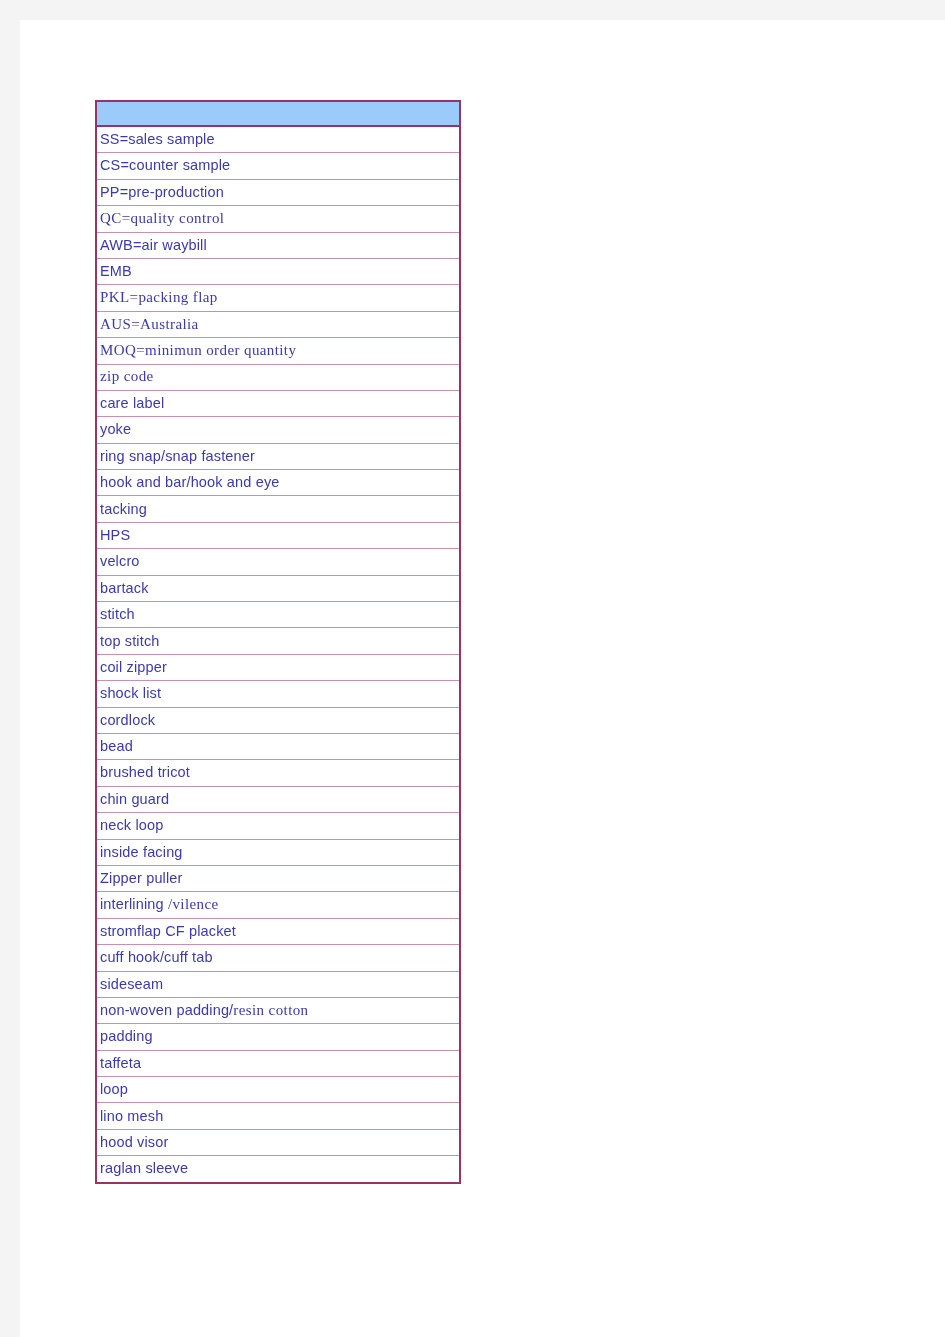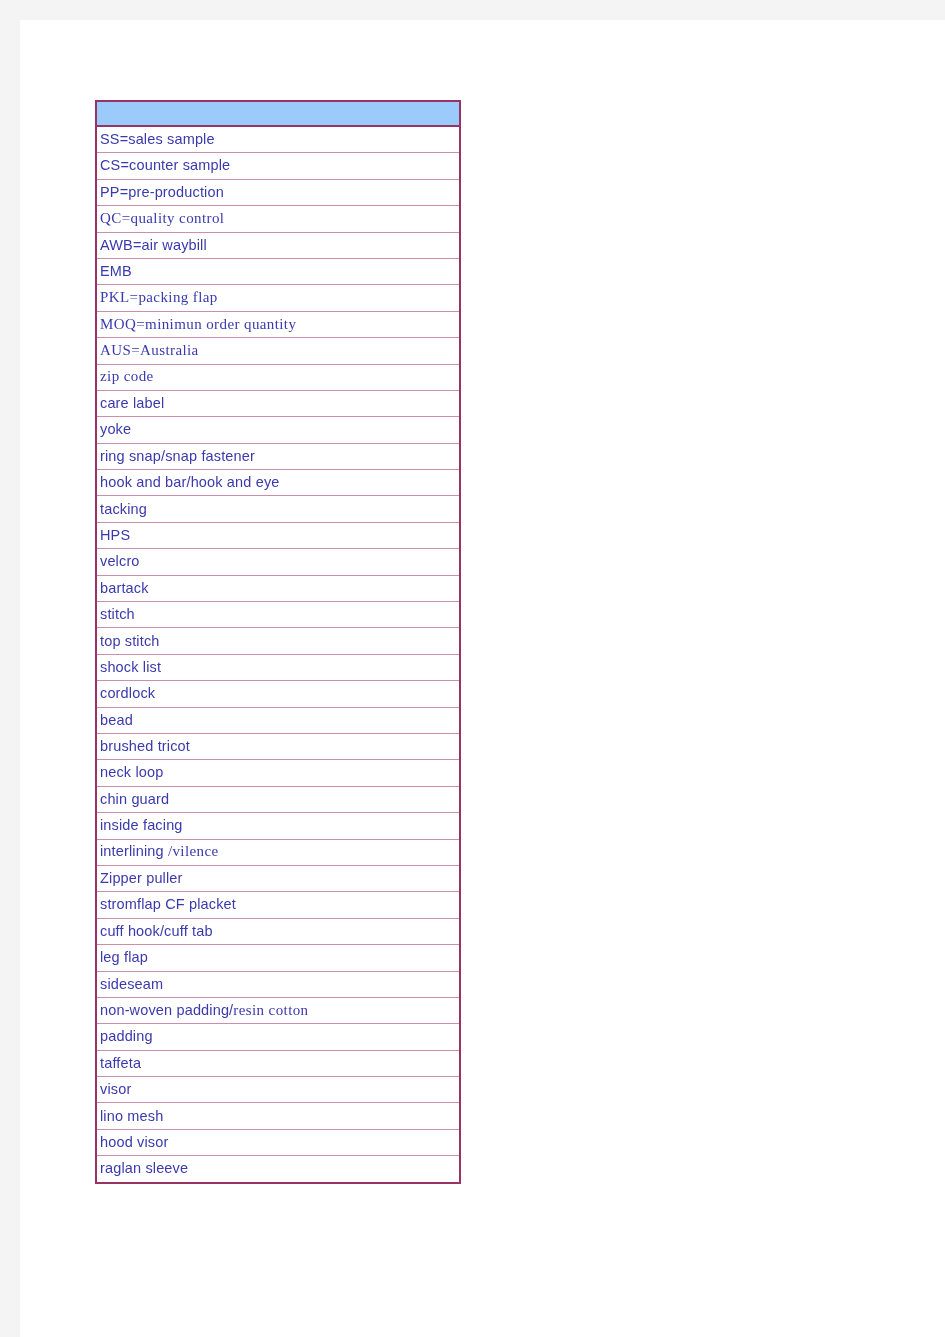--- a/index.html
+++ b/index.html
@@ -133,26 +133,26 @@
           <tr>
             <td class="font-sans"><span class="font-sans">AWB=air  waybill</span></td>
           </tr>
           <tr>
             <td class="font-sans"><span class="font-sans">EMB</span></td>
           </tr>
           <tr>
             <td class="font-serif"><span class="font-serif">PKL=packing flap</span></td>
           </tr>
           <tr>
+            <td class="font-serif"><span class="font-serif">AUS=Australia</span></td>
+          </tr>
+          <tr>
             <td class="font-serif"><span class="font-serif">MOQ=minimun order quantity</span></td>
           </tr>
           <tr>
-            <td class="font-serif"><span class="font-serif">AUS=Australia</span></td>
-          </tr>
-          <tr>
             <td class="font-serif"><span class="font-serif">zip code</span></td>
           </tr>
           <tr>
             <td class="font-sans"><span class="font-sans">care label</span></td>
           </tr>
           <tr>
             <td class="font-sans"><span class="font-sans">yoke</span></td>
           </tr>
           <tr>
             <td class="font-sans"><span class="font-sans">ring  snap/snap  fastener</span></td>
@@ -172,69 +172,69 @@
           <tr>
             <td class="font-sans"><span class="font-sans">bartack</span></td>
           </tr>
           <tr>
             <td class="font-sans"><span class="font-sans">stitch</span></td>
           </tr>
           <tr>
             <td class="font-sans"><span class="font-sans">top  stitch</span></td>
           </tr>
           <tr>
+            <td class="font-sans"><span class="font-sans">coil  zipper</span></td>
+          </tr>
+          <tr>
             <td class="font-sans"><span class="font-sans">shock  list</span></td>
           </tr>
           <tr>
             <td class="font-sans"><span class="font-sans">cordlock</span></td>
           </tr>
           <tr>
             <td class="font-sans"><span class="font-sans">bead</span></td>
           </tr>
           <tr>
             <td class="font-sans"><span class="font-sans">brushed  tricot</span></td>
           </tr>
           <tr>
+            <td class="font-sans"><span class="font-sans">chin  guard</span></td>
+          </tr>
+          <tr>
             <td class="font-sans"><span class="font-sans">neck  loop</span></td>
           </tr>
           <tr>
-            <td class="font-sans"><span class="font-sans">chin  guard</span></td>
-          </tr>
-          <tr>
             <td class="font-sans"><span class="font-sans">inside  facing</span></td>
           </tr>
           <tr>
+            <td class="font-sans"><span class="font-sans">Zipper  puller</span></td>
+          </tr>
+          <tr>
             <td class="font-sans"><span class="font-sans">interlining </span><span class="font-serif">/vilence</span></td>
           </tr>
           <tr>
-            <td class="font-sans"><span class="font-sans">Zipper  puller</span></td>
-          </tr>
-          <tr>
             <td class="font-sans"><span class="font-sans">stromflap   CF  placket</span></td>
           </tr>
           <tr>
             <td class="font-sans"><span class="font-sans">cuff  hook/cuff  tab</span></td>
           </tr>
           <tr>
-            <td class="font-sans"><span class="font-sans">leg flap</span></td>
-          </tr>
-          <tr>
             <td class="font-sans"><span class="font-sans">sideseam</span></td>
           </tr>
           <tr>
             <td class="font-sans"><span class="font-sans">non-woven  padding/</span><span class="font-serif">resin cotton</span></td>
           </tr>
           <tr>
             <td class="font-sans"><span class="font-sans">padding</span></td>
           </tr>
           <tr>
             <td class="font-sans"><span class="font-sans">taffeta</span></td>
           </tr>
           <tr>
-            <td class="font-sans"><span class="font-sans">visor</span></td>
+            <td class="font-sans"><span class="font-sans">loop</span></td>
           </tr>
           <tr>
             <td class="font-sans"><span class="font-sans">lino  mesh</span></td>
           </tr>
           <tr>
             <td class="font-sans"><span class="font-sans">hood  visor</span></td>
           </tr>
           <tr>
             <td class="font-sans"><span class="font-sans">raglan  sleeve</span></td>
           </tr>

